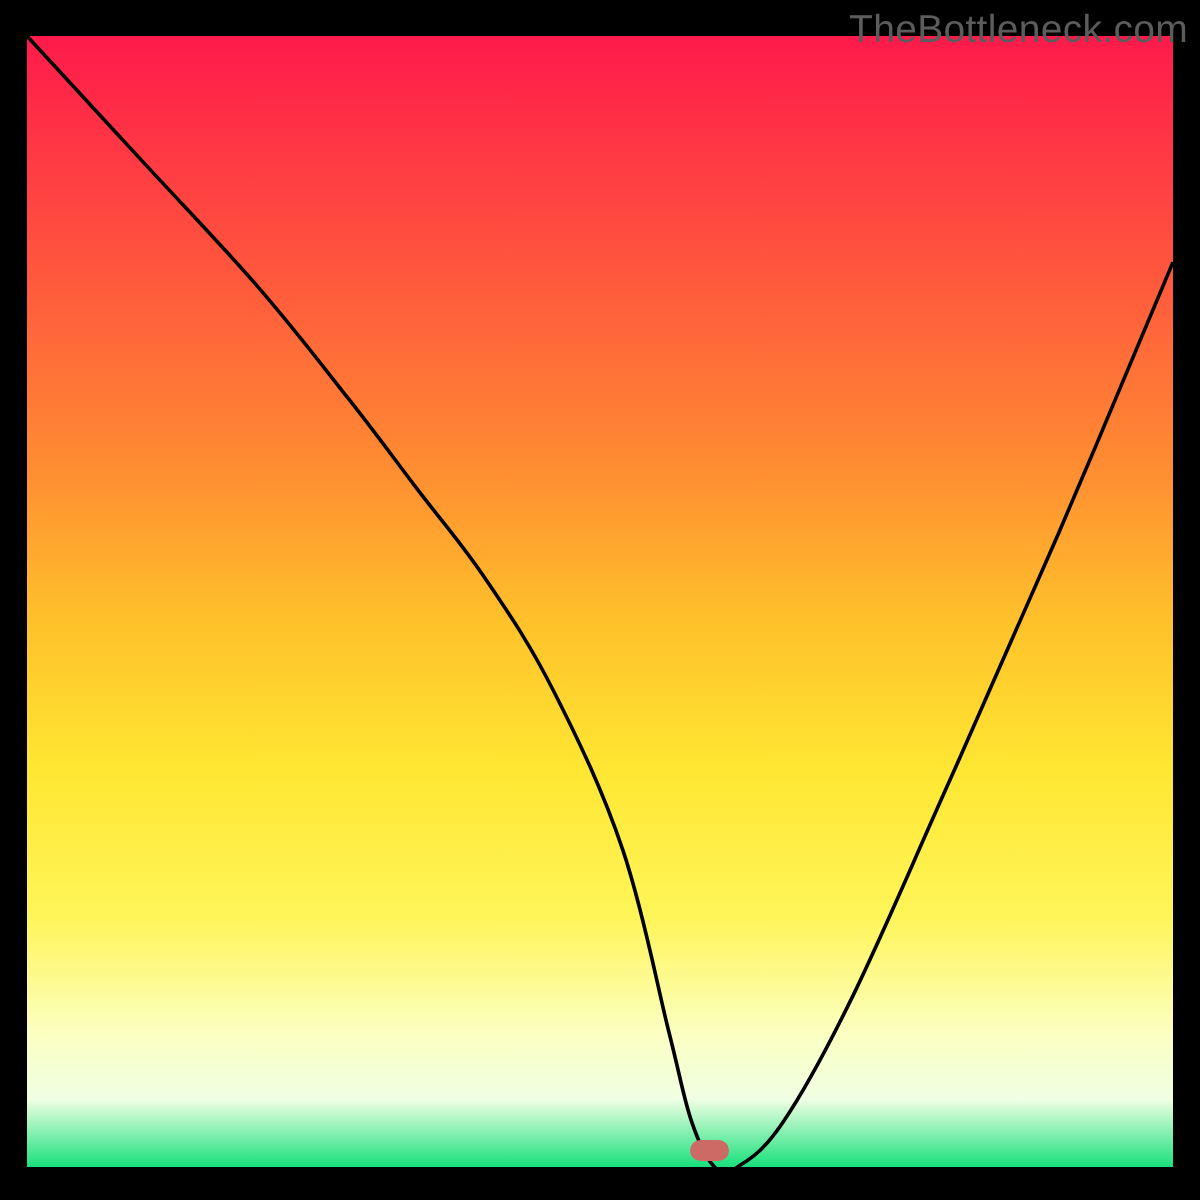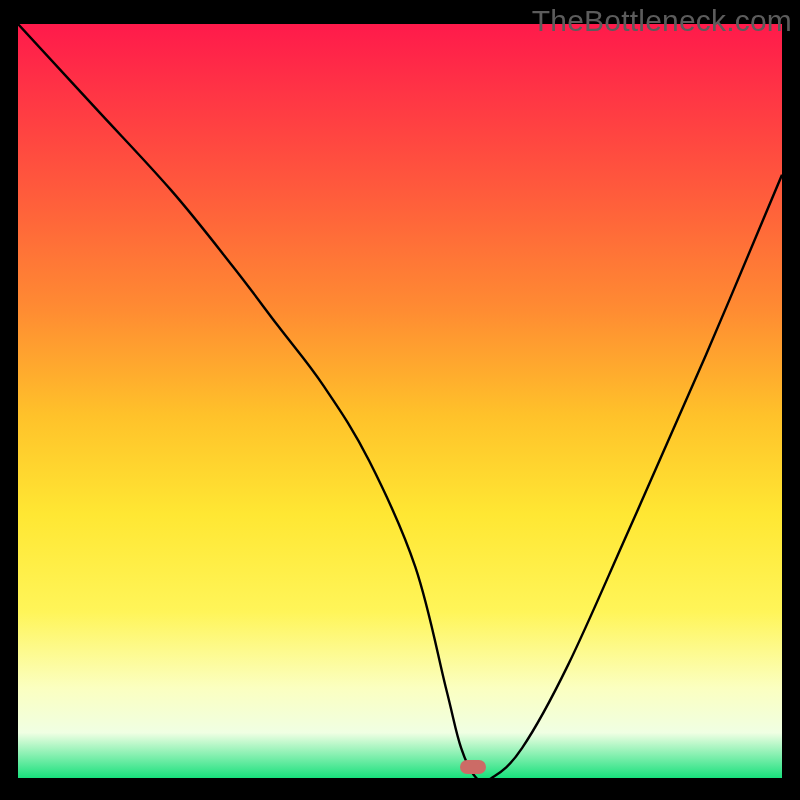--- a/index.html
+++ b/index.html
@@ -9,21 +9,21 @@
     width: 800px;
     height: 800px;
     position: relative;
     font-family: Arial, Helvetica, sans-serif;
   }
   .watermark {
     position: absolute;
     top: 4px;
     right: 8px;
     color: #5c5c5c;
-    font-size: 30px;
+    font-size: 26px;
     font-weight: 500;
     z-index: 10;
     letter-spacing: 0.2px;
   }
   .plot {
     position: absolute;
     left: 18px;
     top: 24px;
     width: 764px;   
     height: 754px;  

